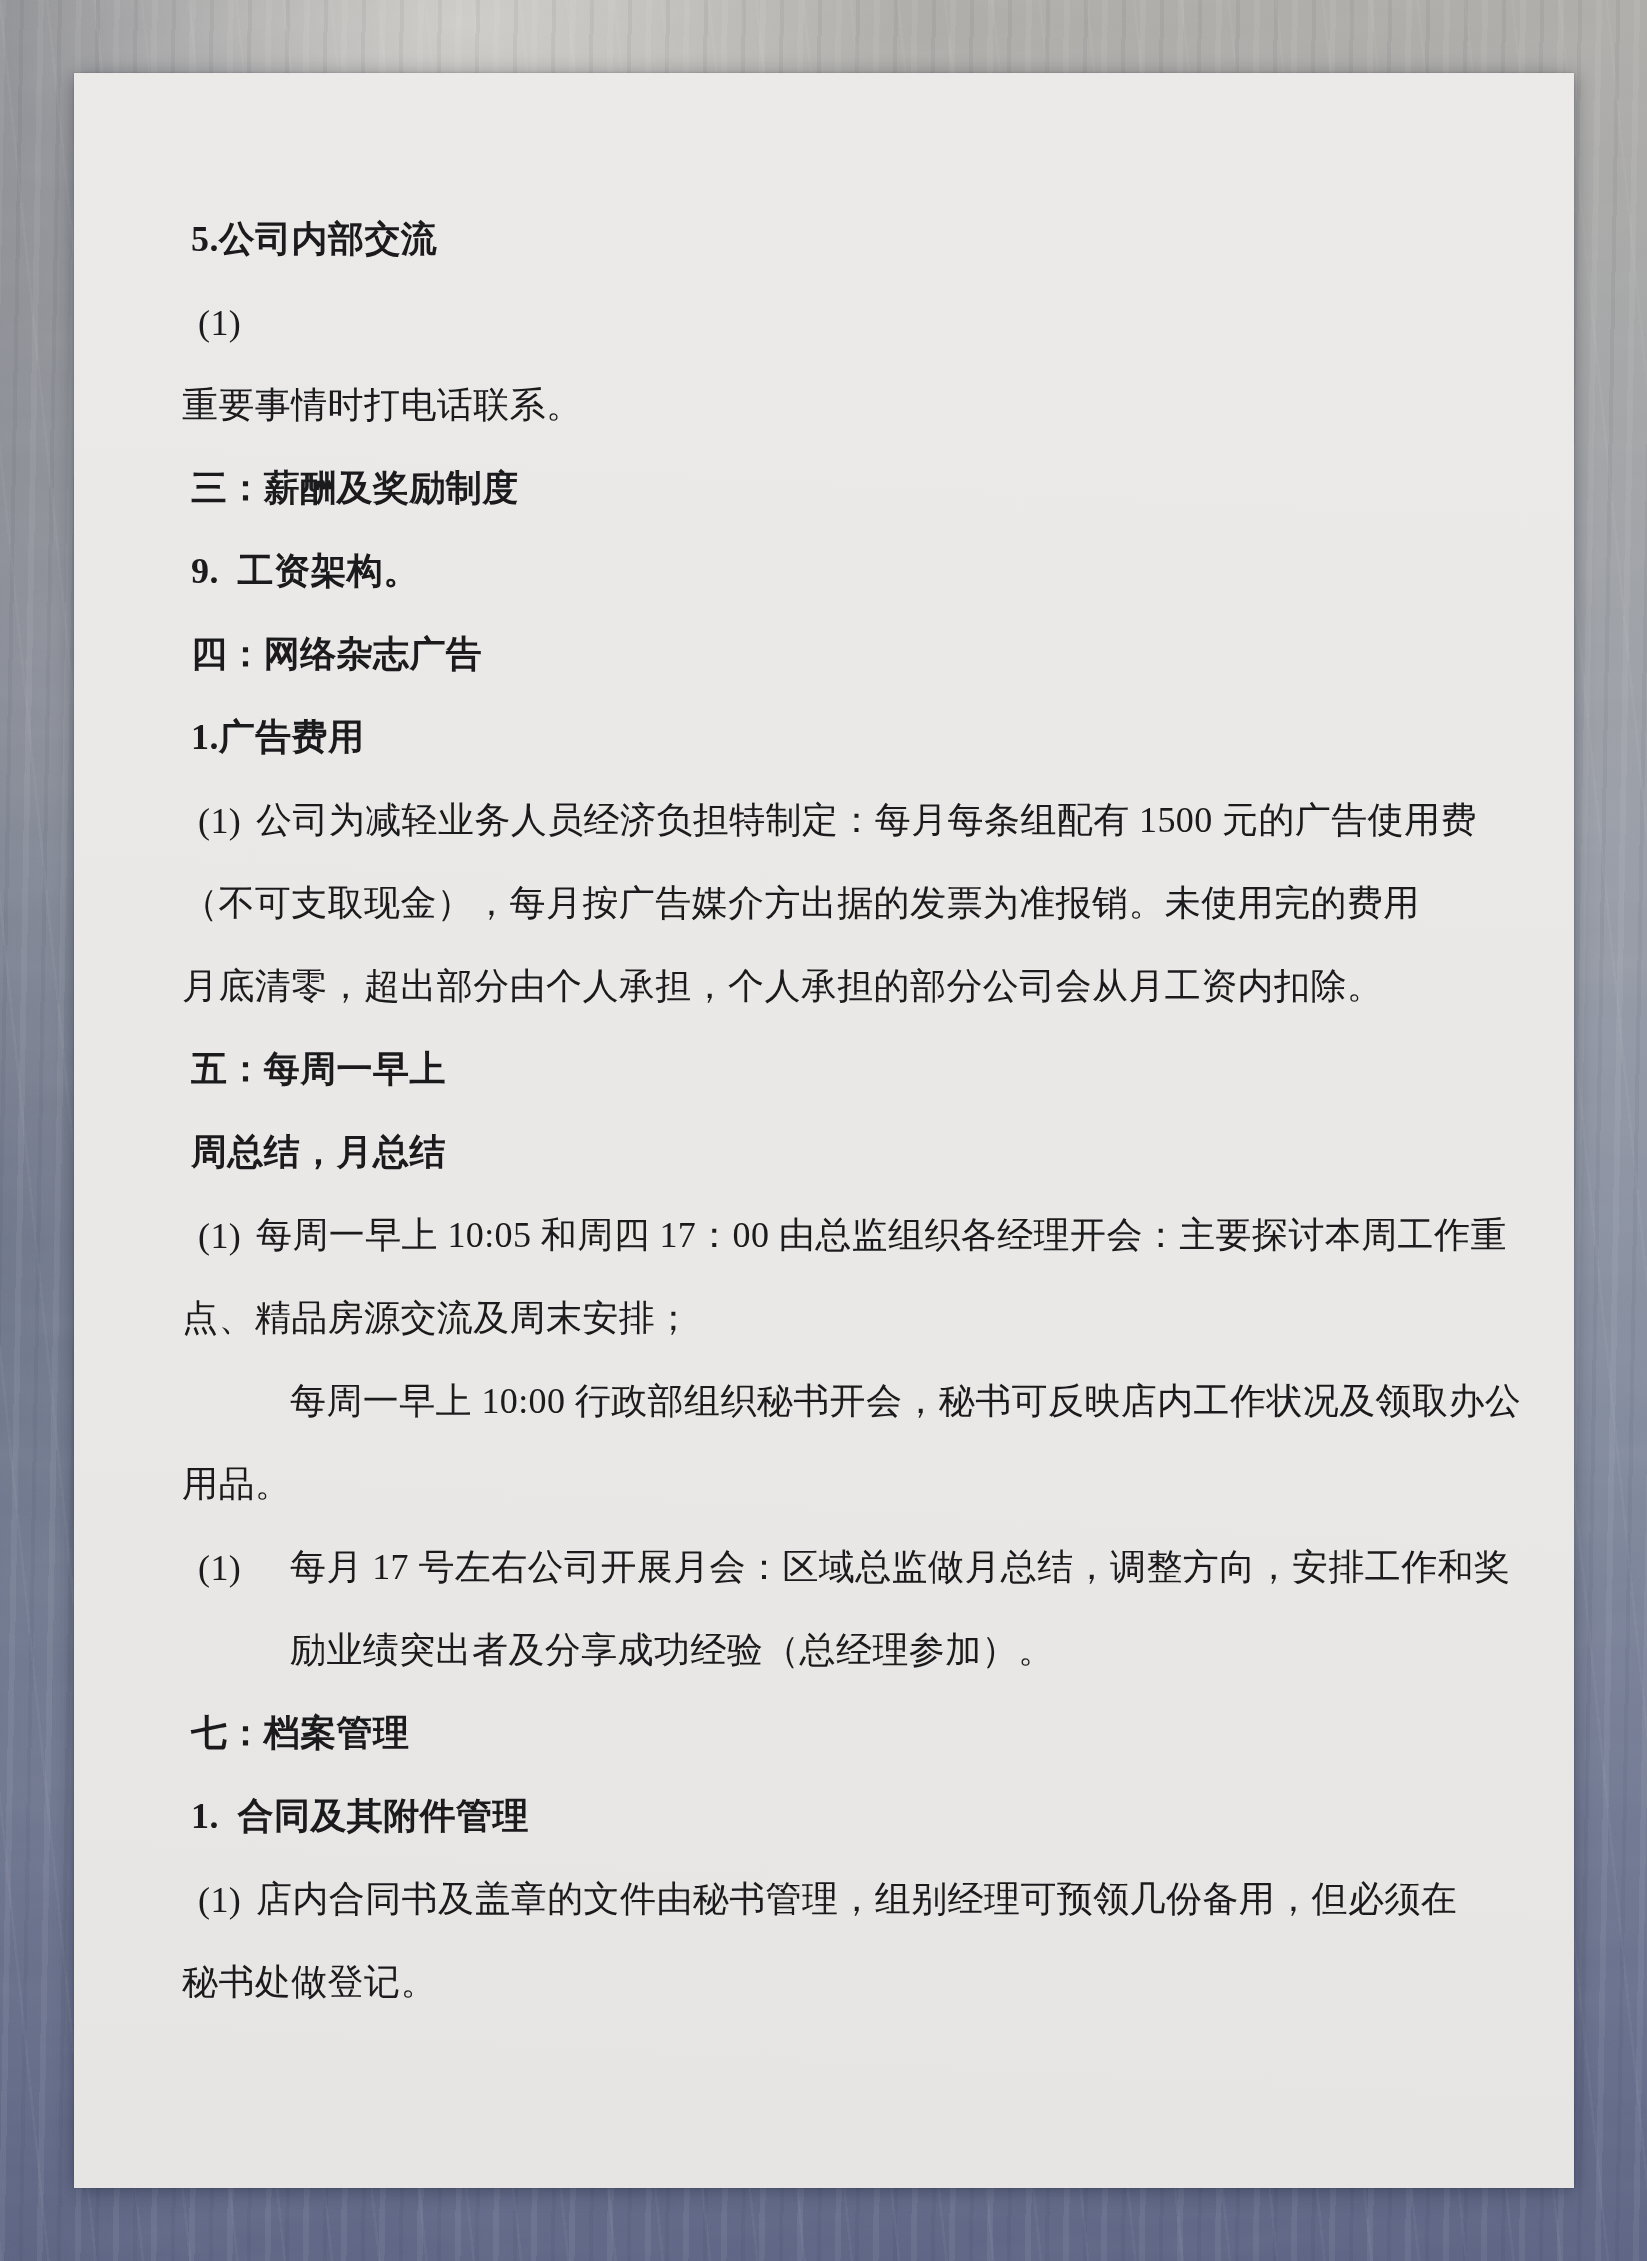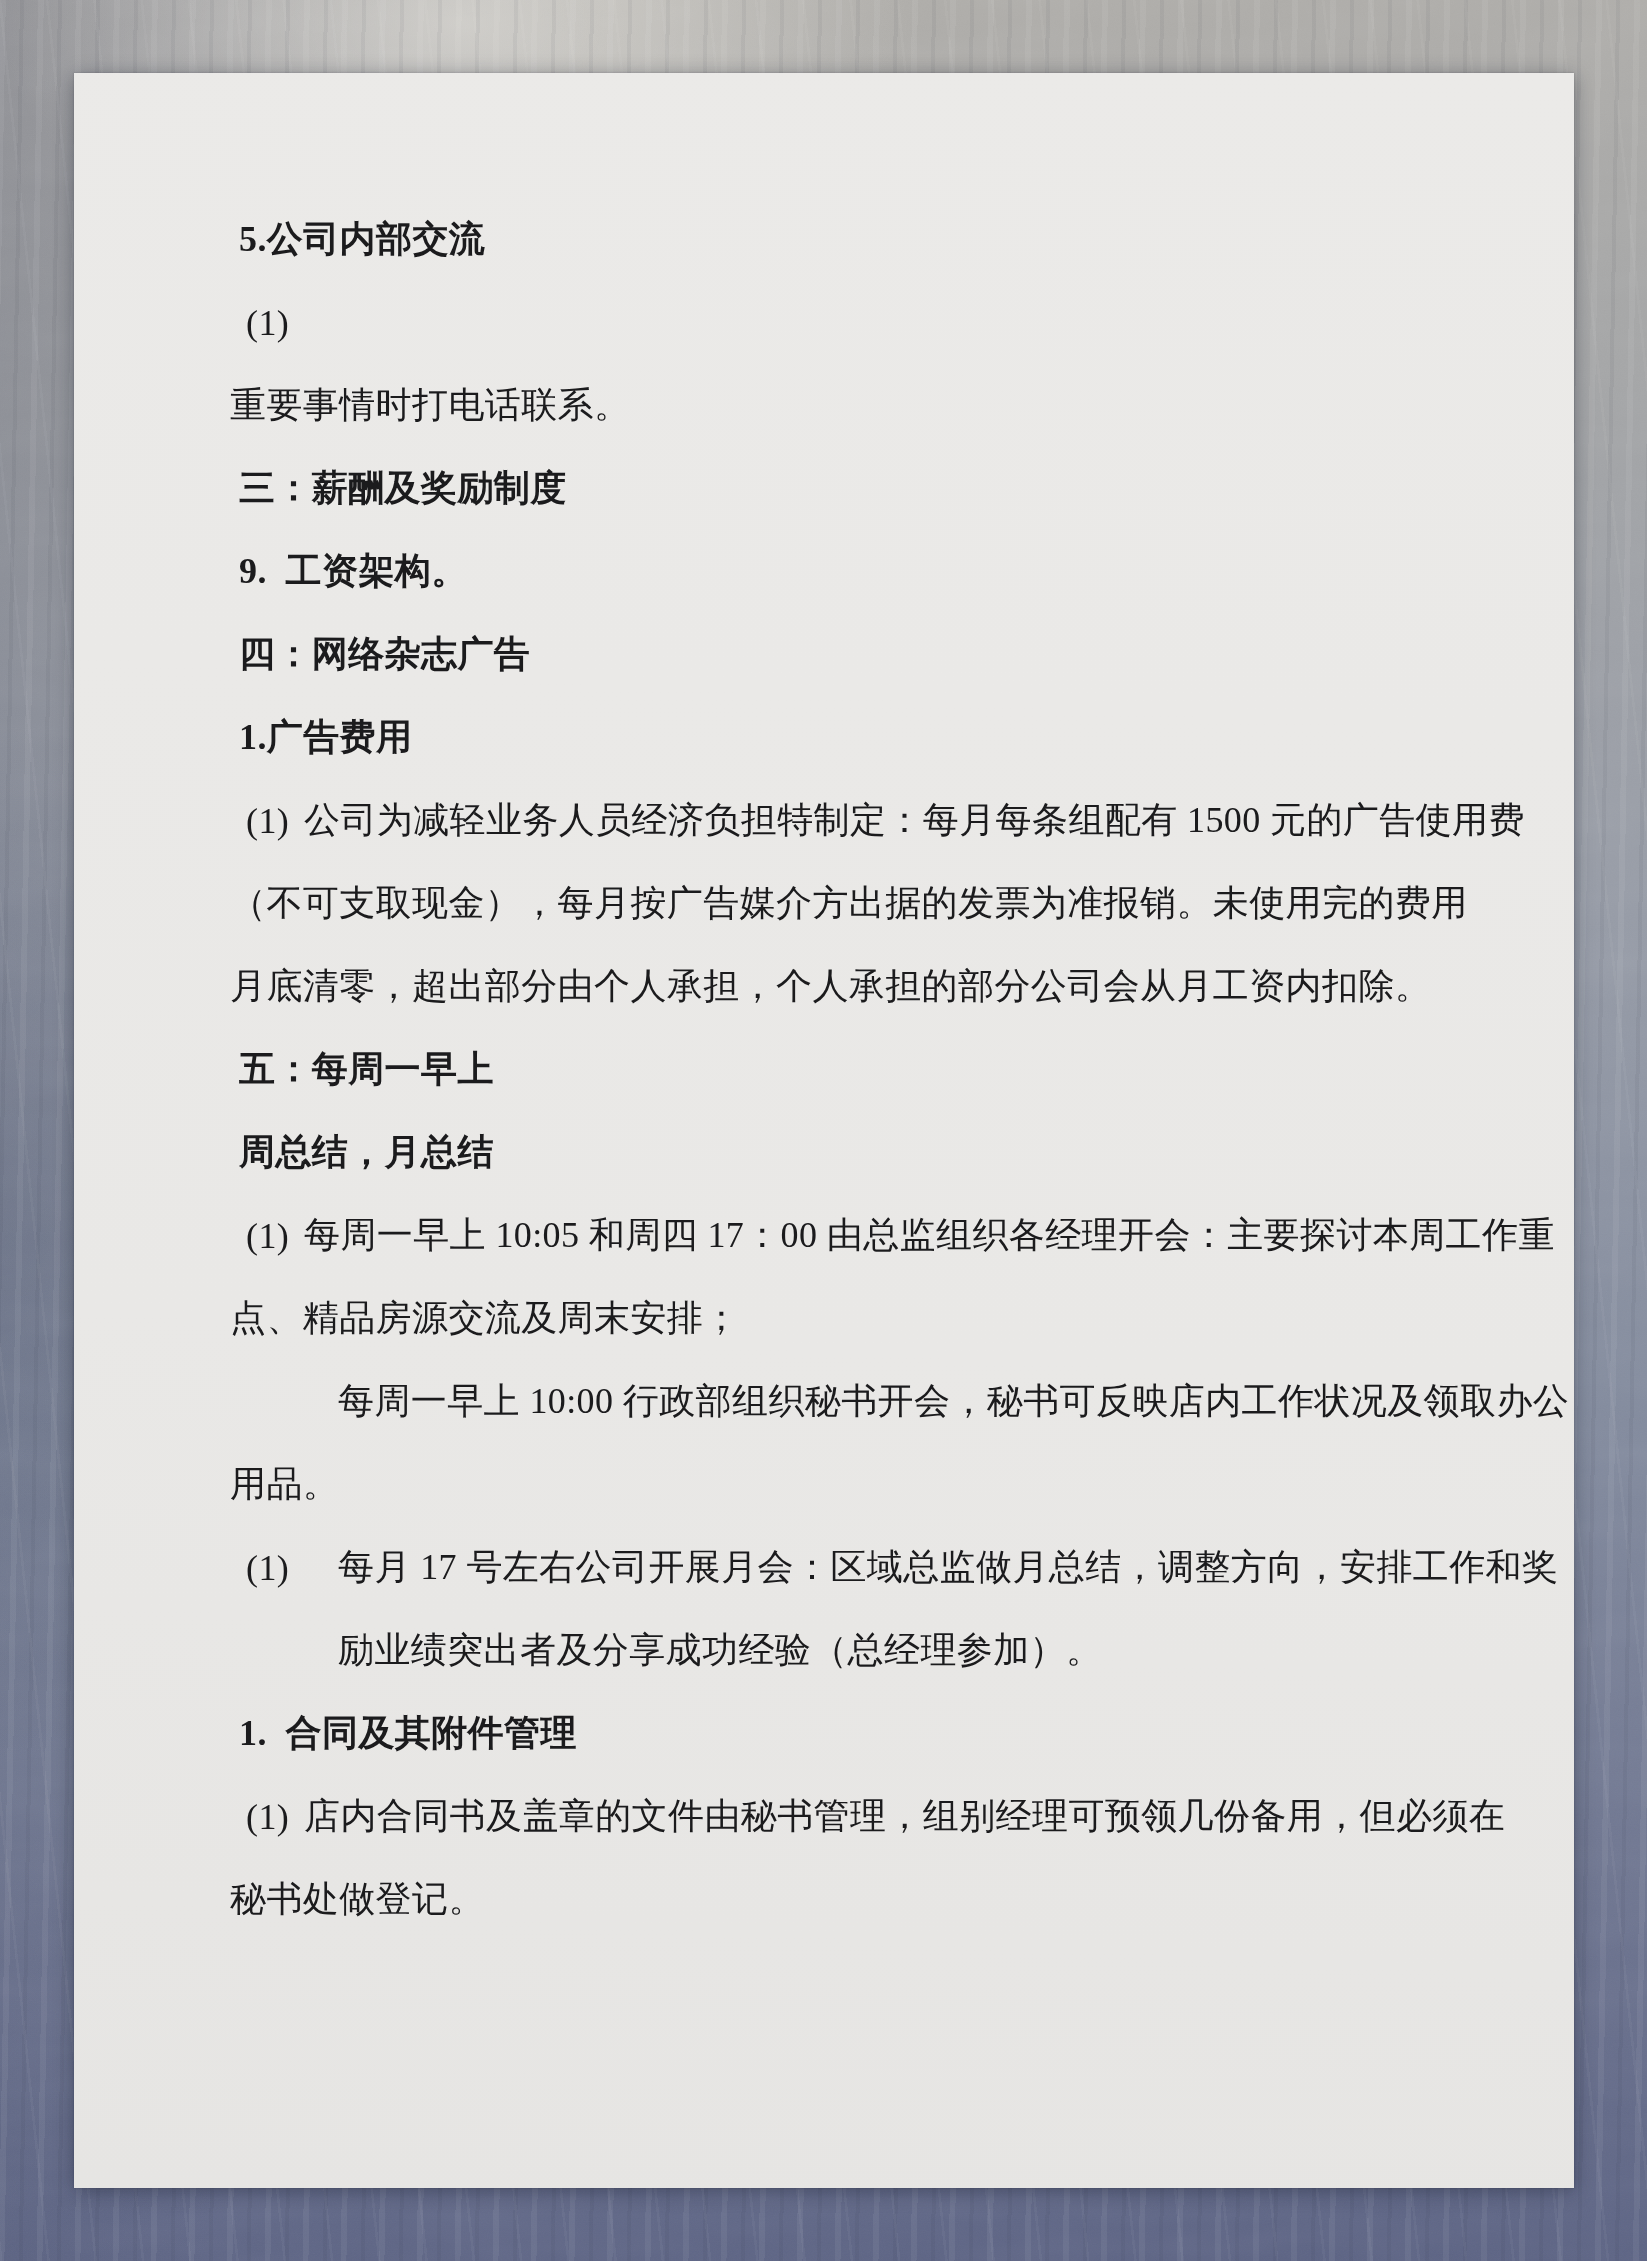--- a/index.html
+++ b/index.html
@@ -34,21 +34,20 @@
     padding-top:125px;
     color:#1b1b1d;
     font-size:36px;
     letter-spacing:0.4px;
   }
   .line{
     position:relative;
     height:83px;
     display:flex;
     align-items:center;
-    margin-left:48px;
   }
   .txt{white-space:pre;}
   .bold{font-weight:700;}
   .l-head{padding-left:117px;}
   .l-item{padding-left:182px;}
   .l-item .marker{position:absolute;left:124px;top:50%;transform:translateY(-50%);}
   .l-cont{padding-left:108px;}
   .l-deep{padding-left:216px;}
 </style>
 </head>
@@ -129,20 +128,23 @@
           <span class="txt">用品。</span>
         </div>
         <div class="line l-item" style="padding-left: 216px;">
           <span class="marker">(1)</span>
           <span class="txt">每月 17 号左右公司开展月会：区域总监做月总结，调整方向，安排工作和奖</span>
         </div>
         <div class="line l-deep">
           <span class="txt">励业绩突出者及分享成功经验（总经理参加）。</span>
         </div>
         <div class="line l-head bold">
+          <span class="txt">七：档案管理</span>
+        </div>
+        <div class="line l-head bold">
           <span class="txt">1.  合同及其附件管理</span>
         </div>
         <div class="line l-item">
           <span class="marker">(1)</span>
           <span class="txt">店内合同书及盖章的文件由秘书管理，组别经理可预领几份备用，但必须在</span>
         </div>
         <div class="line l-cont">
           <span class="txt">秘书处做登记。</span>
         </div>
       </div>

